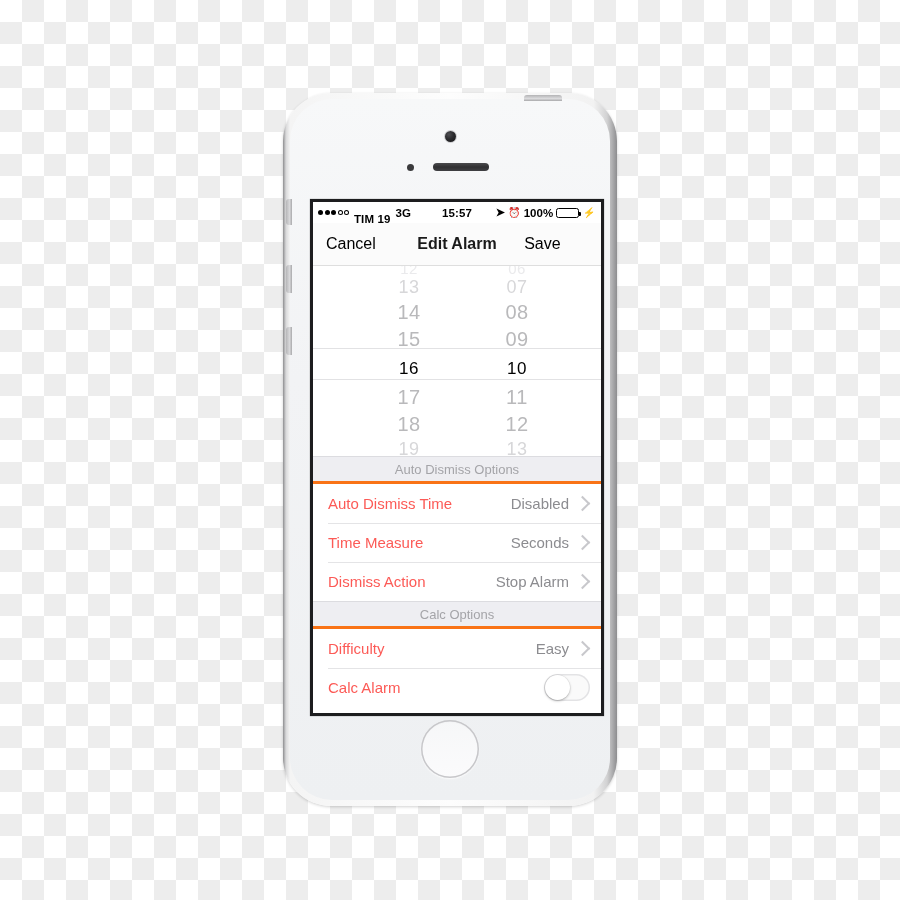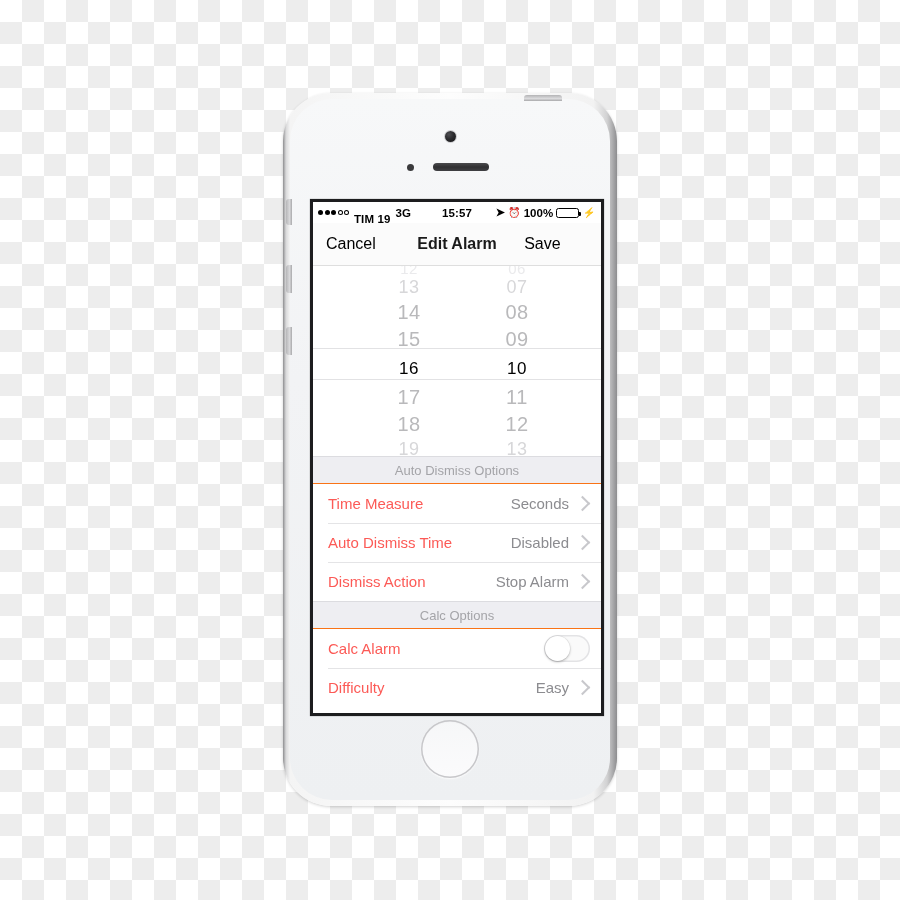--- a/index.html
+++ b/index.html
@@ -259,21 +259,21 @@
     background: #e2e2e4;
   }
   .pk-band-top { top: 82px; }
   .pk-band-bot { top: 113px; }
 
   
   .section-header {
     height: 28px;
     background: #eeeef2;
     border-top: 1px solid #dcdce0;
-    border-bottom: 1px solid #f97316;
+    border-bottom: 3px solid #f97316;
     display: flex;
     align-items: center;
     justify-content: center;
     font-size: 13px;
     color: #a4a4a8;
     box-sizing: border-box;
   }
   .row {
     position: relative;
     height: 39px;
@@ -403,51 +403,51 @@
               <div class="pk-item">12</div>
               <div class="pk-item f1">13</div>
             </div>
 
           </div>
         </div>
 
         <div class="section-header">Auto Dismiss Options</div>
 
         <div class="row">
+          <span class="row-label">Auto Dismiss Time</span>
+          <span class="row-value">Disabled</span>
+          <span class="chevron"></span>
+        </div>
+
+        <div class="row">
           <span class="row-label">Time Measure</span>
           <span class="row-value">Seconds</span>
-          <span class="chevron"></span>
-        </div>
-
-        <div class="row">
-          <span class="row-label">Auto Dismiss Time</span>
-          <span class="row-value">Disabled</span>
           <span class="chevron"></span>
         </div>
 
         <div class="row">
           <span class="row-label">Dismiss Action</span>
           <span class="row-value">Stop Alarm</span>
           <span class="chevron"></span>
         </div>
 
         <div class="section-header">Calc Options</div>
+
+        <div class="row">
+          <span class="row-label">Difficulty</span>
+          <span class="row-value">Easy</span>
+          <span class="chevron"></span>
+        </div>
 
         <div class="row">
           <span class="row-label">Calc Alarm</span>
           <span class="toggle">
             <span class="knob"></span>
           </span>
         </div>
 
-        <div class="row">
-          <span class="row-label">Difficulty</span>
-          <span class="row-value">Easy</span>
-          <span class="chevron"></span>
-        </div>
-
       </div>
     </div>
 
     <div class="home-btn"></div>
 
   </div>
 </div>
 
 </body></html>

